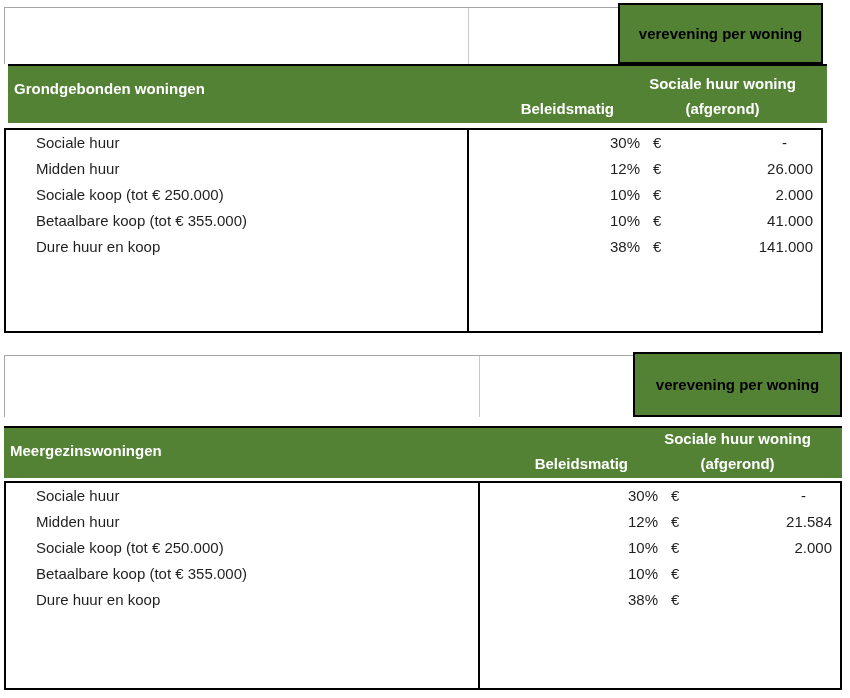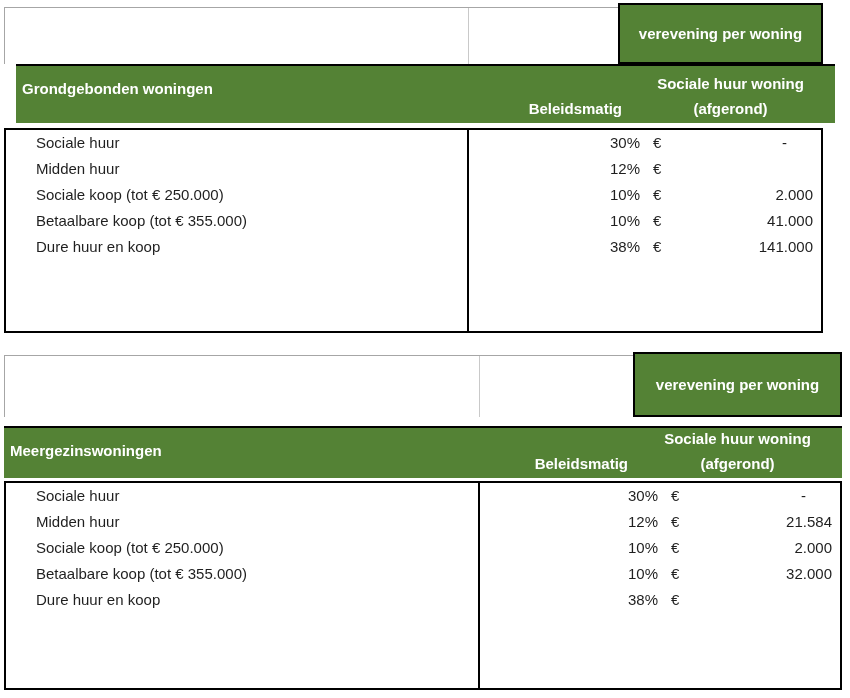--- a/index.html
+++ b/index.html
@@ -5,21 +5,21 @@
   html,body{margin:0;padding:0;background:#ffffff;}
   .page{
     position:relative;width:850px;height:698px;background:#fff;
     font-family:"Liberation Sans",sans-serif;color:#1f1f1f;overflow:hidden;
   }
   .xtable{position:absolute;left:0;top:0;width:850px;}
   
   .corner{
     position:absolute;background:var(--green);border:2px solid #000;
     box-sizing:border-box;display:flex;align-items:center;justify-content:center;
-    text-align:center;color:#ffffff;font-weight:bold;font-size:15px;line-height:25px;
+    text-align:center;color:#000000;font-weight:bold;font-size:15px;line-height:25px;
   }
   .toprow{
     position:absolute;background:#fff;border-top:1px solid #a6a6a6;
     border-left:1px solid #a6a6a6;box-sizing:border-box;
   }
   .topgrid{position:absolute;top:0;bottom:0;width:1px;background:#c9c9c9;}
   .hrow{
     position:absolute;background:var(--green);box-sizing:border-box;
     border-top:2px solid #000;color:#fff;font-weight:bold;font-size:15px;
   }
@@ -33,21 +33,21 @@
   .row{display:flex;height:26px;line-height:26px;font-size:15px;padding-left:24px;}
   .lbl{padding-left:6px;white-space:nowrap;overflow:hidden;}
   .pct{text-align:right;padding-right:8px;box-sizing:border-box;}
   .cur{padding-left:5px;box-sizing:border-box;}
   .val{flex:1;text-align:right;padding-right:8px;}
   .tbody div.row:first-of-type .val{padding-right:34px;}
   
   .t1 .corner{left:618px;top:3px;width:205px;height:61px;}
   .t1 .toprow{left:4px;top:7px;width:614px;height:57px;}
   .t1 .topgrid{left:463px;}
-  .t1 .hrow{left:16px;top:64px;width:819px;height:59px;text-decoration:underline;}
+  .t1 .hrow{left:8px;top:64px;width:819px;height:59px;text-decoration:underline;}
   .t1 .h2{left:460px;width:146px;}
   .t1 .h3{left:610px;width:209px;}
   .t1 .tbody{left:4px;top:128px;width:819px;height:205px;}
   .t1 .vline{left:461px;}
   .t1 .lbl{flex:0 0 461px;}
   .t1 .pct{flex:0 0 151px;}
   .t1 .cur{flex:0 0 36px;}
   
   .t2 .corner{left:633px;top:352px;width:209px;height:65px;}
   .t2 .toprow{left:4px;top:355px;width:629px;height:62px;}
@@ -83,20 +83,21 @@
       <div class="row">
         <div class="lbl">Sociale huur</div>
         <div class="pct">30%</div>
         <div class="cur">€</div>
         <div class="val">-</div>
       </div>
       <div class="row">
         <div class="lbl">Midden huur</div>
         <div class="pct">12%</div>
         <div class="cur">€</div>
+        <div class="val">26.000</div>
       </div>
       <div class="row">
         <div class="lbl">Sociale koop (tot € 250.000)</div>
         <div class="pct">10%</div>
         <div class="cur">€</div>
         <div class="val">2.000</div>
       </div>
       <div class="row">
         <div class="lbl">Betaalbare koop (tot € 355.000)</div>
         <div class="pct">10%</div>
@@ -141,21 +142,20 @@
       <div class="row">
         <div class="lbl">Sociale koop (tot € 250.000)</div>
         <div class="pct">10%</div>
         <div class="cur">€</div>
         <div class="val">2.000</div>
       </div>
       <div class="row">
         <div class="lbl">Betaalbare koop (tot € 355.000)</div>
         <div class="pct">10%</div>
         <div class="cur">€</div>
-        <div class="val">32.000</div>
       </div>
       <div class="row">
         <div class="lbl">Dure huur en koop</div>
         <div class="pct">38%</div>
         <div class="cur">€</div>
       </div>
     </div>
   </section>
 
 </div>

